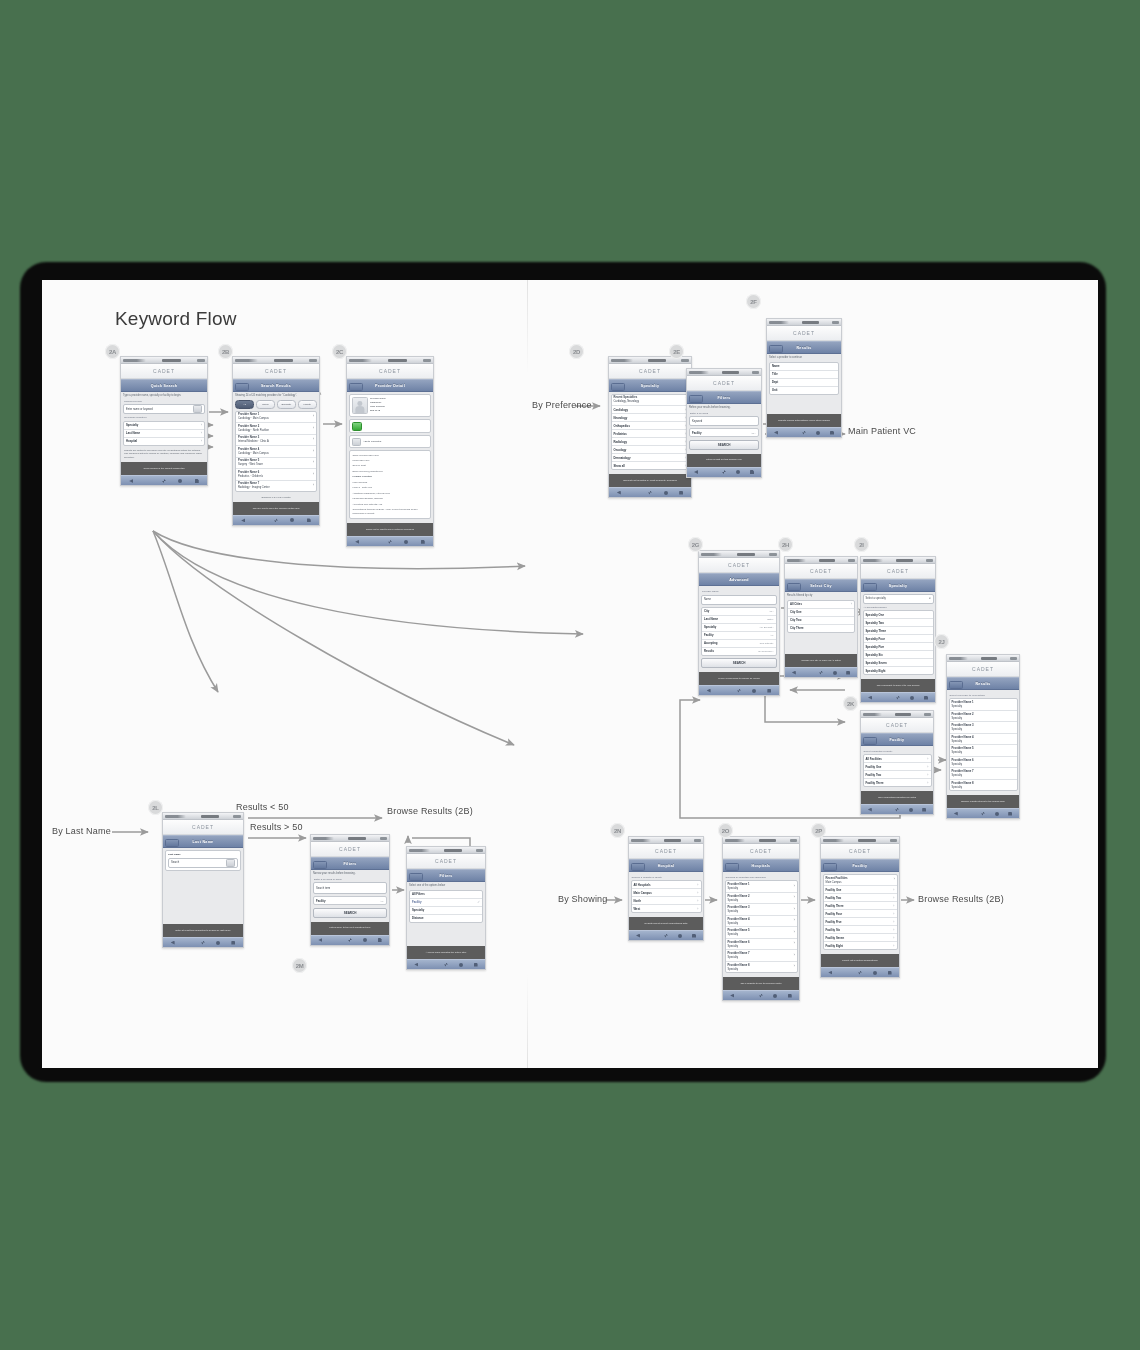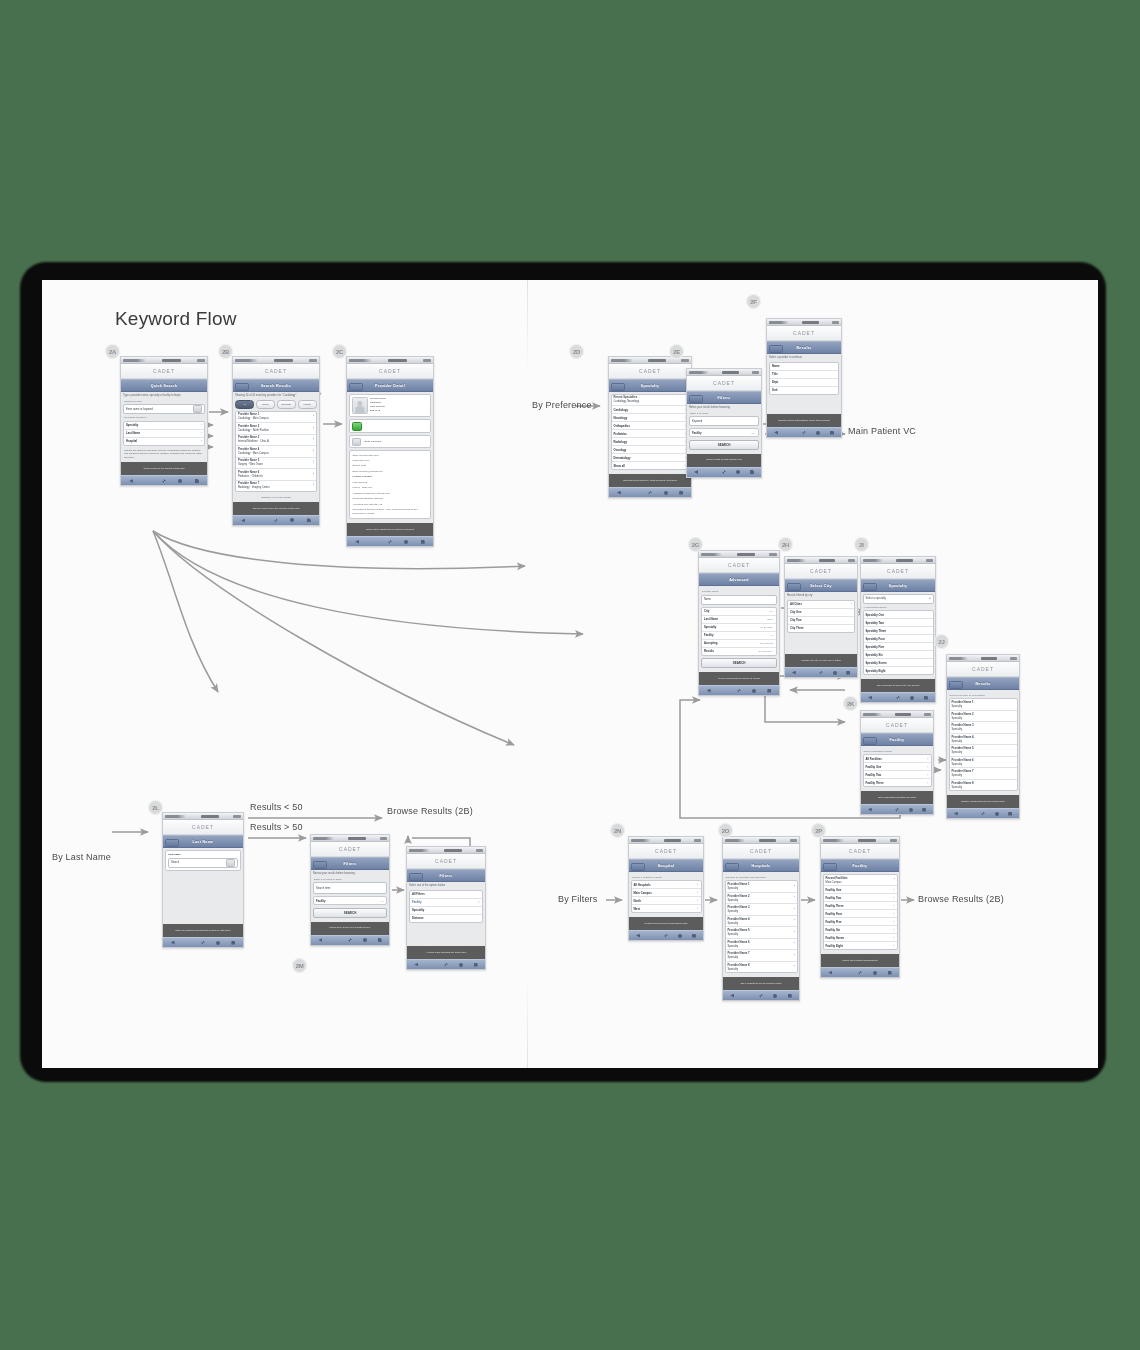--- a/index.html
+++ b/index.html
@@ -273,25 +273,25 @@
   <g stroke="#9b9b9b" stroke-width="1.5" fill="none" marker-end="url(#ah)">
     <path d="M606,900 L622,900"></path>
     <path d="M705,900 L717,900"></path>
     <path d="M801,900 L815,900"></path>
     <path d="M901,900 L914,900"></path>
   </g>
 </svg>
 
 <div class="anno" style="left:532px;top:400px">By Preference</div>
 <div class="anno" style="left:848px;top:426px">Main Patient VC</div>
-<div class="anno" style="left:250px;top:802px">Results &lt; 50</div>
+<div class="anno" style="left:236px;top:802px">Results &lt; 50</div>
 <div class="anno" style="left:250px;top:822px">Results &gt; 50</div>
 <div class="anno" style="left:387px;top:806px">Browse Results (2B)</div>
-<div class="anno" style="left:52px;top:852px">By Last Name</div>
-<div class="anno" style="left:558px;top:894px">By Filters</div>
+<div class="anno" style="left:52px;top:826px">By Last Name</div>
+<div class="anno" style="left:558px;top:894px">By Showing</div>
 <div class="anno" style="left:918px;top:894px">Browse Results (2B)</div>
 
 <div class="phone" style="left:120px;top:356px;--w:86px">
   <div class="ph-status">
       <span class="sb-l"></span>
       <span class="sb-c"></span>
       <span class="sb-r"></span>
     </div>
   <div class="ph-brand">
       <span>CADET</span>

